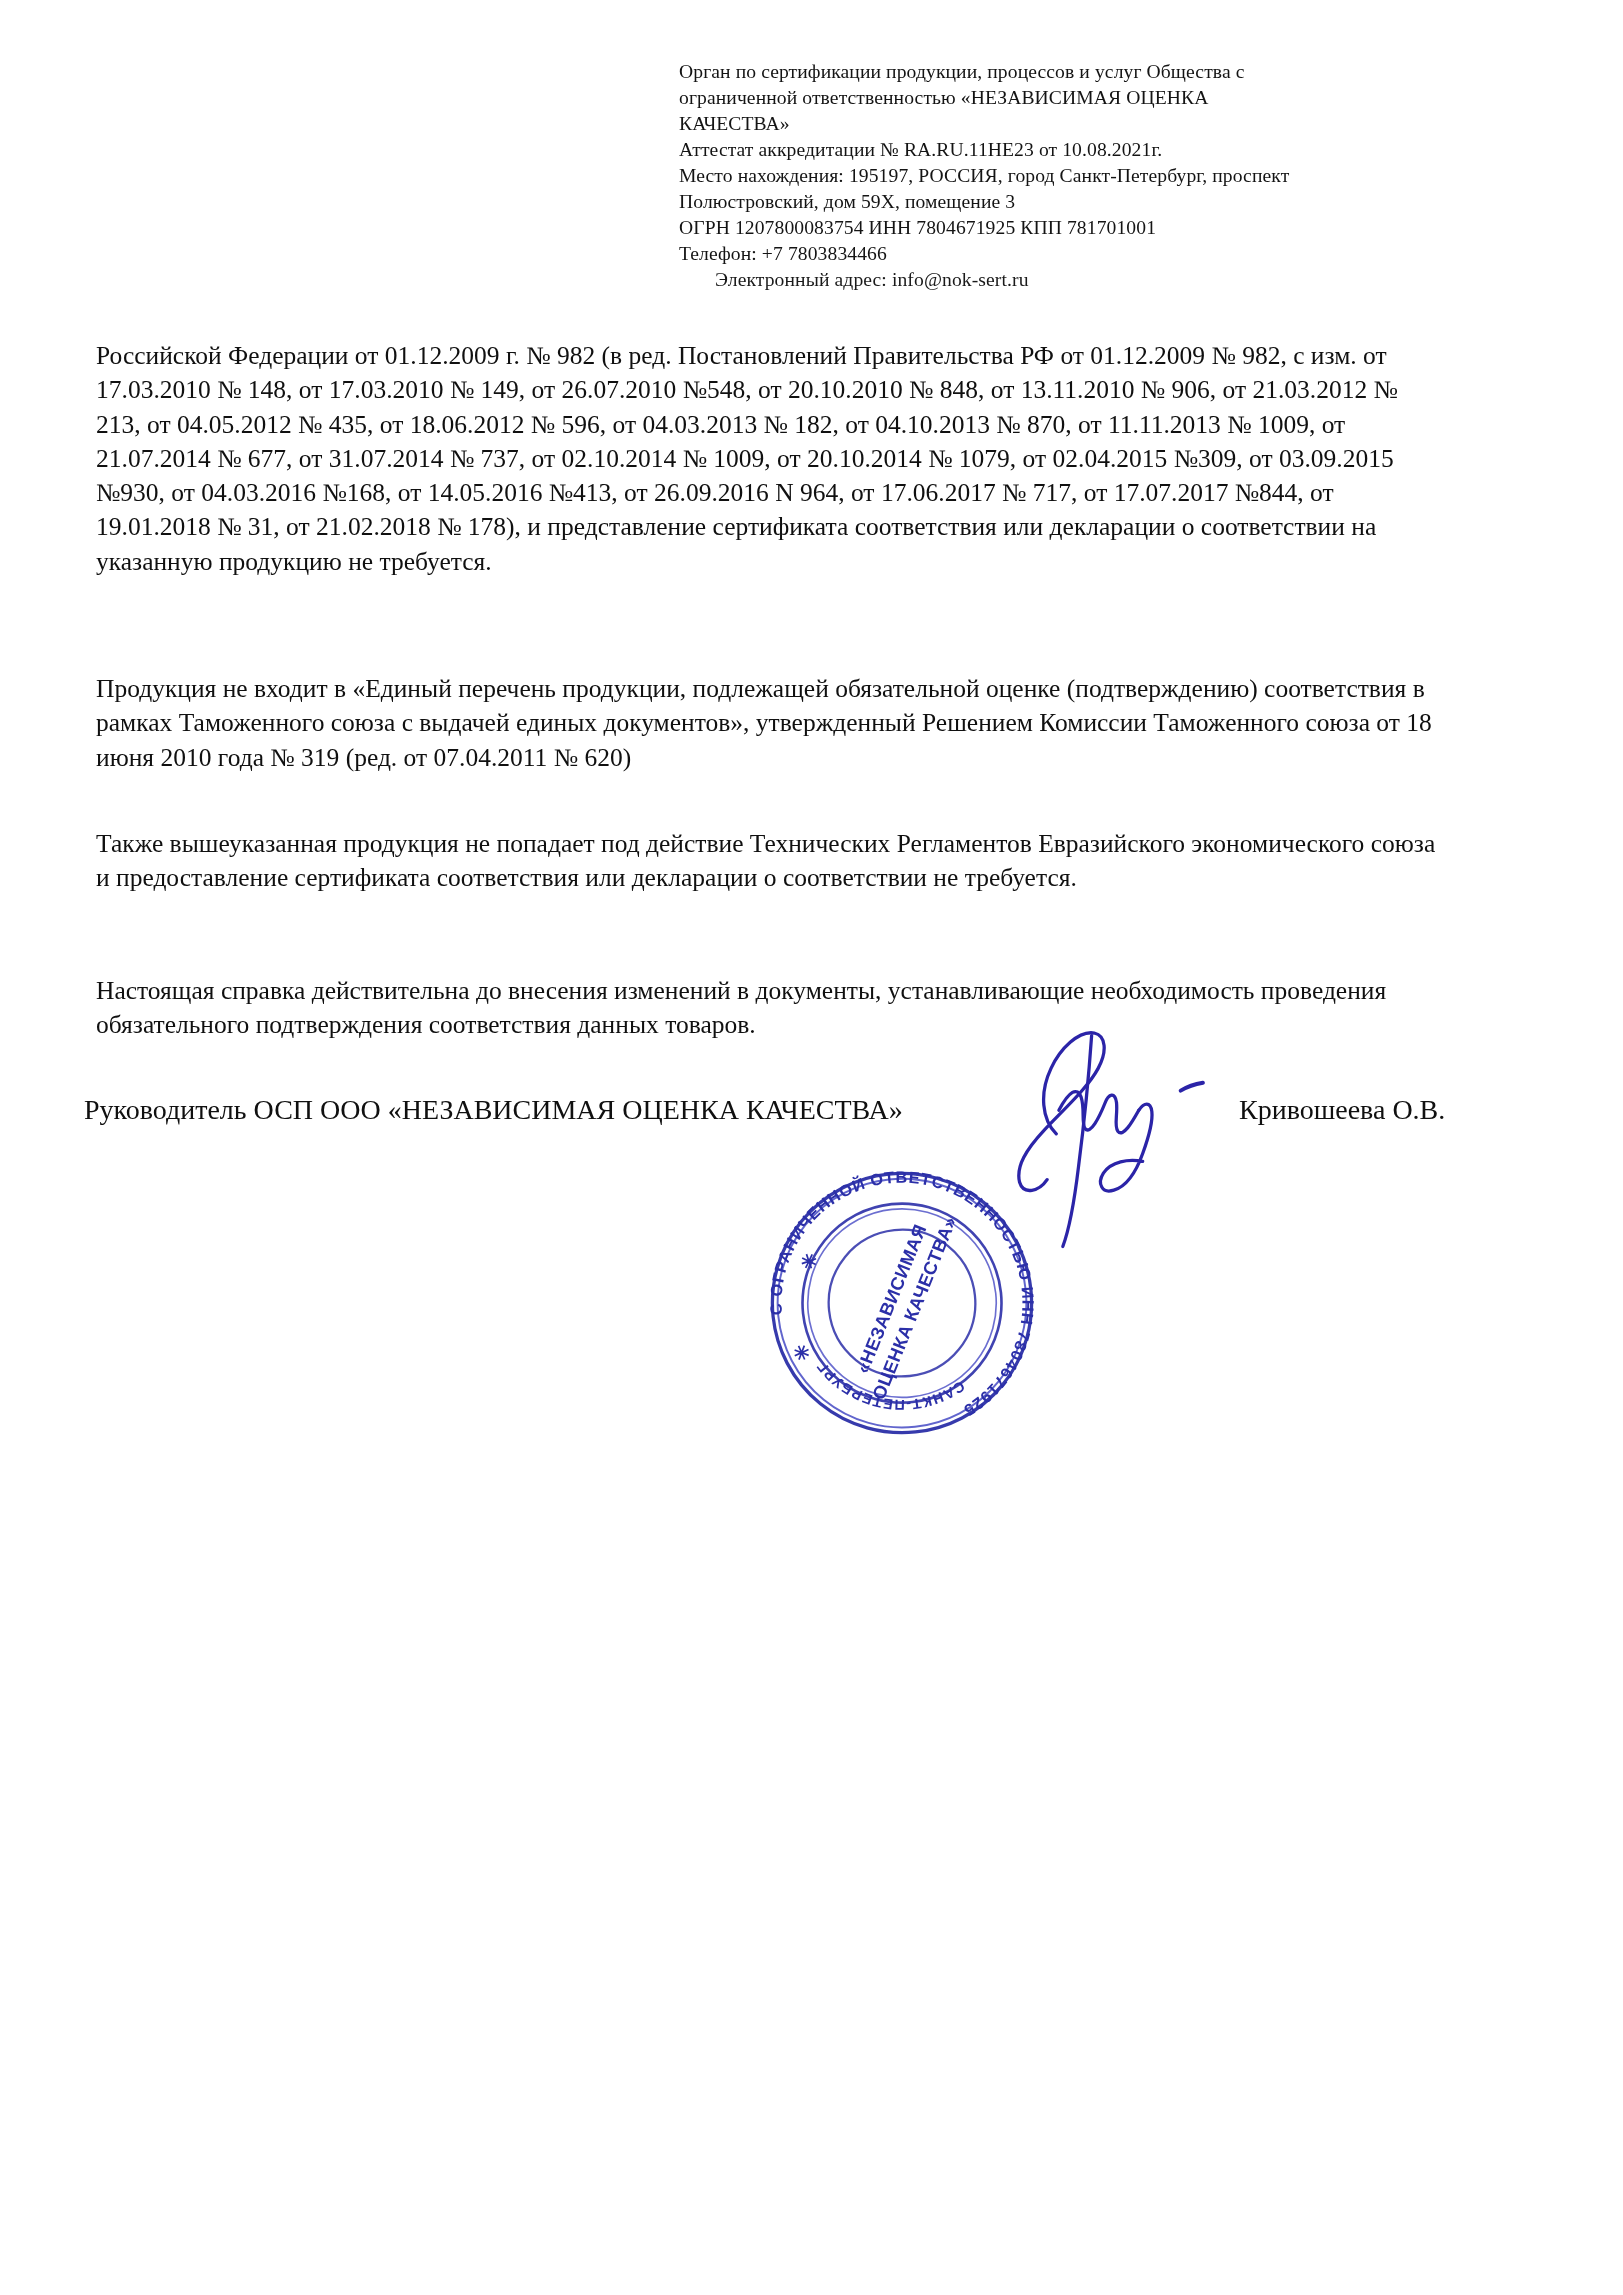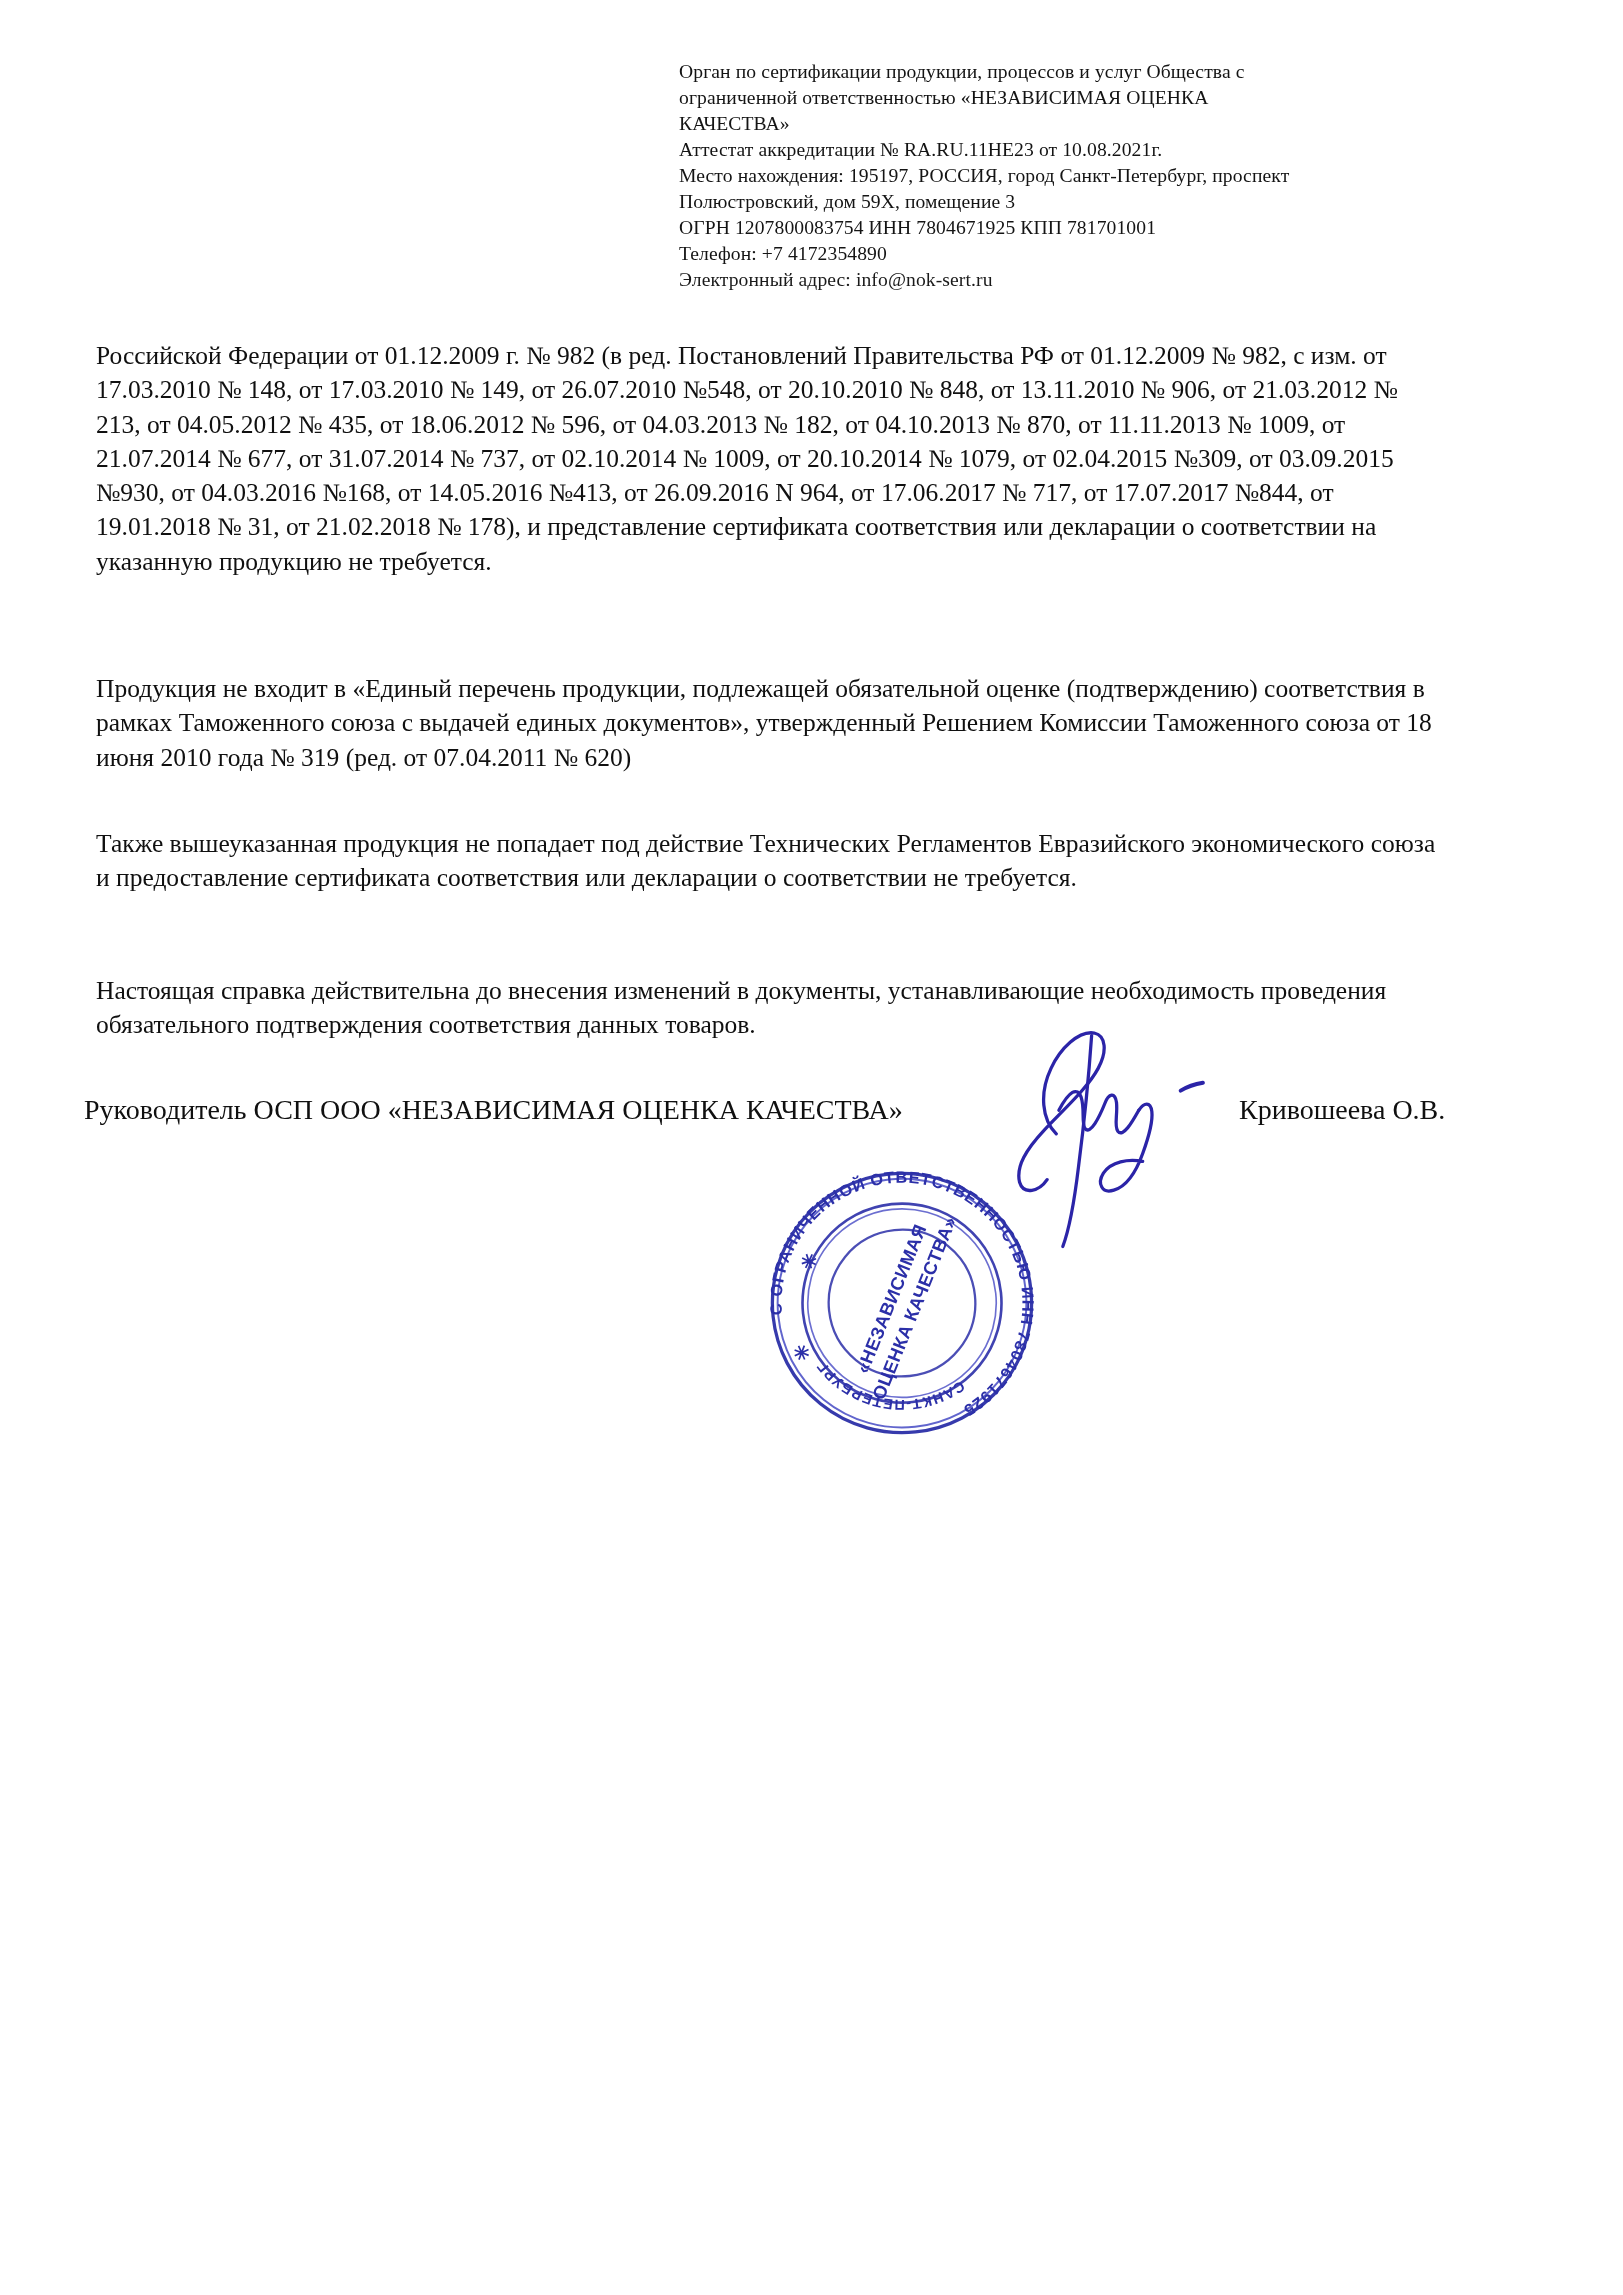--- a/index.html
+++ b/index.html
@@ -29,20 +29,21 @@
     line-height: 1.33;
     letter-spacing: 0.1px;
     color: #141414;
   }
   .letterhead .lh-line {
     display: block;
     white-space: pre-wrap;
   }
   .lh-email {
     color: #1a1a1a;
+    margin-left: 36px;
   }
 
   
   .body-block {
     position: absolute;
     left: 84px;
     width: 1369px;
     font-size: 25.5px;
     line-height: 1.345;
     text-align: left;
@@ -109,21 +110,21 @@
 <div class="page">
 
   <div class="letterhead">
     <span class="lh-line">Орган по сертификации продукции, процессов и услуг Общества с</span>
     <span class="lh-line">ограниченной ответственностью «НЕЗАВИСИМАЯ ОЦЕНКА</span>
     <span class="lh-line">КАЧЕСТВА»</span>
     <span class="lh-line">Аттестат аккредитации № RA.RU.11НЕ23 от 10.08.2021г.</span>
     <span class="lh-line">Место нахождения: 195197, РОССИЯ, город Санкт-Петербург, проспект</span>
     <span class="lh-line">Полюстровский, дом 59Х, помещение 3</span>
     <span class="lh-line">ОГРН 1207800083754 ИНН 7804671925 КПП 781701001</span>
-    <span class="lh-line">Телефон: +7 4172354890</span>
+    <span class="lh-line">Телефон: +7 7803834466</span>
     <span class="lh-line lh-email">Электронный адрес: info@nok-sert.ru</span>
   </div>
 
   <div class="body-block p-main">
     <p>Российской Федерации от 01.12.2009 г. № 982 (в ред. Постановлений Правительства РФ от 01.12.2009 № 982, с изм. от 17.03.2010 № 148, от 17.03.2010 № 149, от 26.07.2010 №548, от 20.10.2010 № 848, от 13.11.2010 № 906, от 21.03.2012 № 213, от 04.05.2012 № 435, от 18.06.2012 № 596, от 04.03.2013 № 182, от 04.10.2013 № 870, от 11.11.2013 № 1009, от 21.07.2014 № 677, от 31.07.2014 № 737, от 02.10.2014 № 1009, от 20.10.2014 № 1079, от 02.04.2015 №309, от 03.09.2015 №930, от 04.03.2016 №168, от 14.05.2016 №413, от 26.09.2016 N 964, от 17.06.2017 № 717, от 17.07.2017 №844, от 19.01.2018 № 31, от 21.02.2018 № 178), и представление сертификата соответствия или декларации о соответствии на указанную продукцию не требуется.</p>
   </div>
 
   <div class="body-block p-unified">
     <p>Продукция не входит в «Единый перечень продукции, подлежащей обязательной оценке (подтверждению) соответствия в рамках Таможенного союза с выдачей единых документов», утвержденный Решением Комиссии Таможенного союза от 18 июня 2010 года № 319 (ред. от 07.04.2011 № 620)</p>
   </div>

